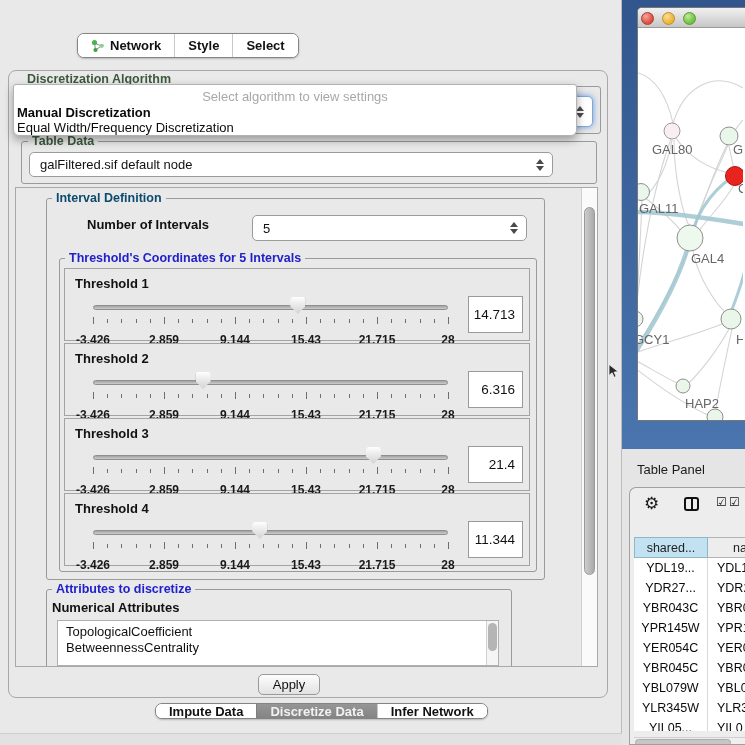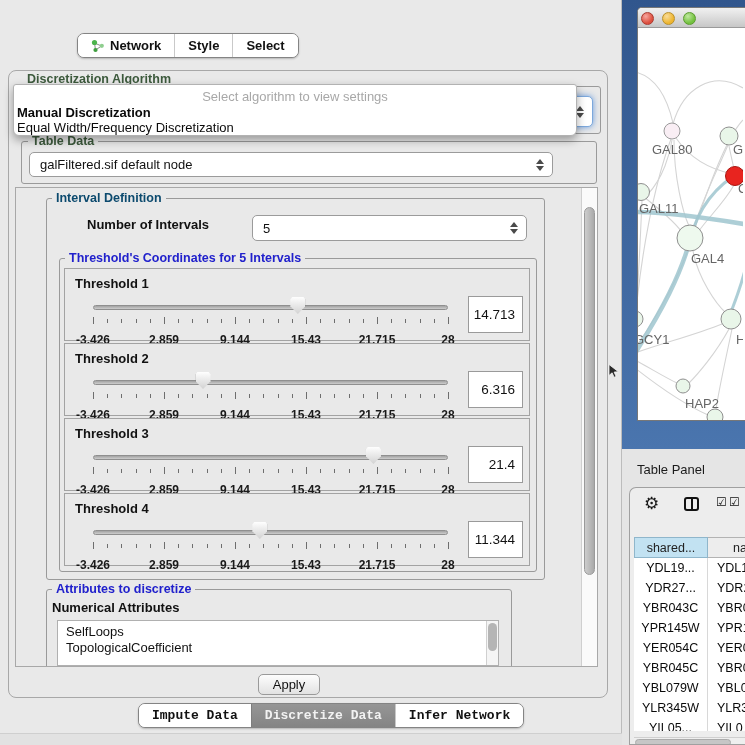--- a/index.html
+++ b/index.html
@@ -9,21 +9,21 @@
 
   
   .left-panel { position:absolute; left:0; top:0; width:622px; height:745px; background:#e9e9e9; border-right:1px solid #bcbcbc; }
   .titlebar { position:absolute; left:0; top:0; width:622px; height:27px; background:linear-gradient(#f2f2f2,#e3e3e3); border-bottom:1px solid #c2c2c2; }
   .titlebar .title { position:absolute; left:10px; top:6px; font-size:13px; color:#1b1b1b; }
   .float-btn { position:absolute; right:40px; top:9px; width:10px; height:10px; border:1.6px solid #333; border-radius:1px; }
   .close-btn { position:absolute; right:16px; top:2px; font-size:17px; font-weight:bold; color:#111; line-height:22px; }
 
   .tabgroup { position:absolute; display:flex; border:1.5px solid #848484; border-radius:7px; overflow:hidden; background:#fff; box-shadow:0 1px 2px rgba(0,0,0,.22); }
   #topTabs { left:77px; top:33px; height:25px; }
-  #bottomTabs { left:138px; top:703px; height:25px;font-family:Liberation Mono, monospace; }
+  #bottomTabs { left:155px; top:703px; height:16px; }
   .tabseg { display:flex; align-items:center; gap:5px; padding:0 13px; font-size:13px; font-weight:bold; color:#111; background:#fff; border-left:1px solid #c9c9c9; white-space:nowrap; }
   .tabseg:first-child { border-left:none; }
   .tabseg.selected { background:linear-gradient(#969696,#848484); color:#f2f2f2; border-left-color:#7e7e7e; }
 
   .content-panel { position:absolute; left:8px; top:70px; width:600px; height:628px; border:1px solid #a8a8a8; border-radius:8px; background:#e9e9e9; }
 
   .group-label { position:absolute; font-size:12.5px; font-weight:bold; background:#e9e9e9; padding:0 4px; line-height:14px; }
   .lbl-green { color:#0c4a6e; }
   .lbl-darkgreen { color:#3d5a3d; }
   .lbl-blue { color:#2121cc; }
@@ -313,22 +313,22 @@
               <div class="thumb" style="left: 187.35px;"></div>
               <div class="thrval">11.344</div>
             </div>
           </div>
 
         <div class="groupbox" style="left:30px; top:401px; width:466px; height:85px;"></div>
         <span class="group-label lbl-blue" style="left:36px; top:394px;">Attributes to discretize</span>
         <span style="position:absolute; left:36px; top:412px; font-size:13px; font-weight:bold; color:#111;">Numerical Attributes</span>
         <div class="listbox">
           <div id="attrItems" style="padding-top:3px;">
-              <div class="item">SelfLoops</div>
               <div class="item">TopologicalCoefficient</div>
+              <div class="item">BetweennessCentrality</div>
             </div>
           <div class="list-scroll">
               <div class="thumbv2"></div>
             </div>
         </div>
 
         <div class="vscroll">
             <div class="thumbv"></div>
           </div>
       </div>

